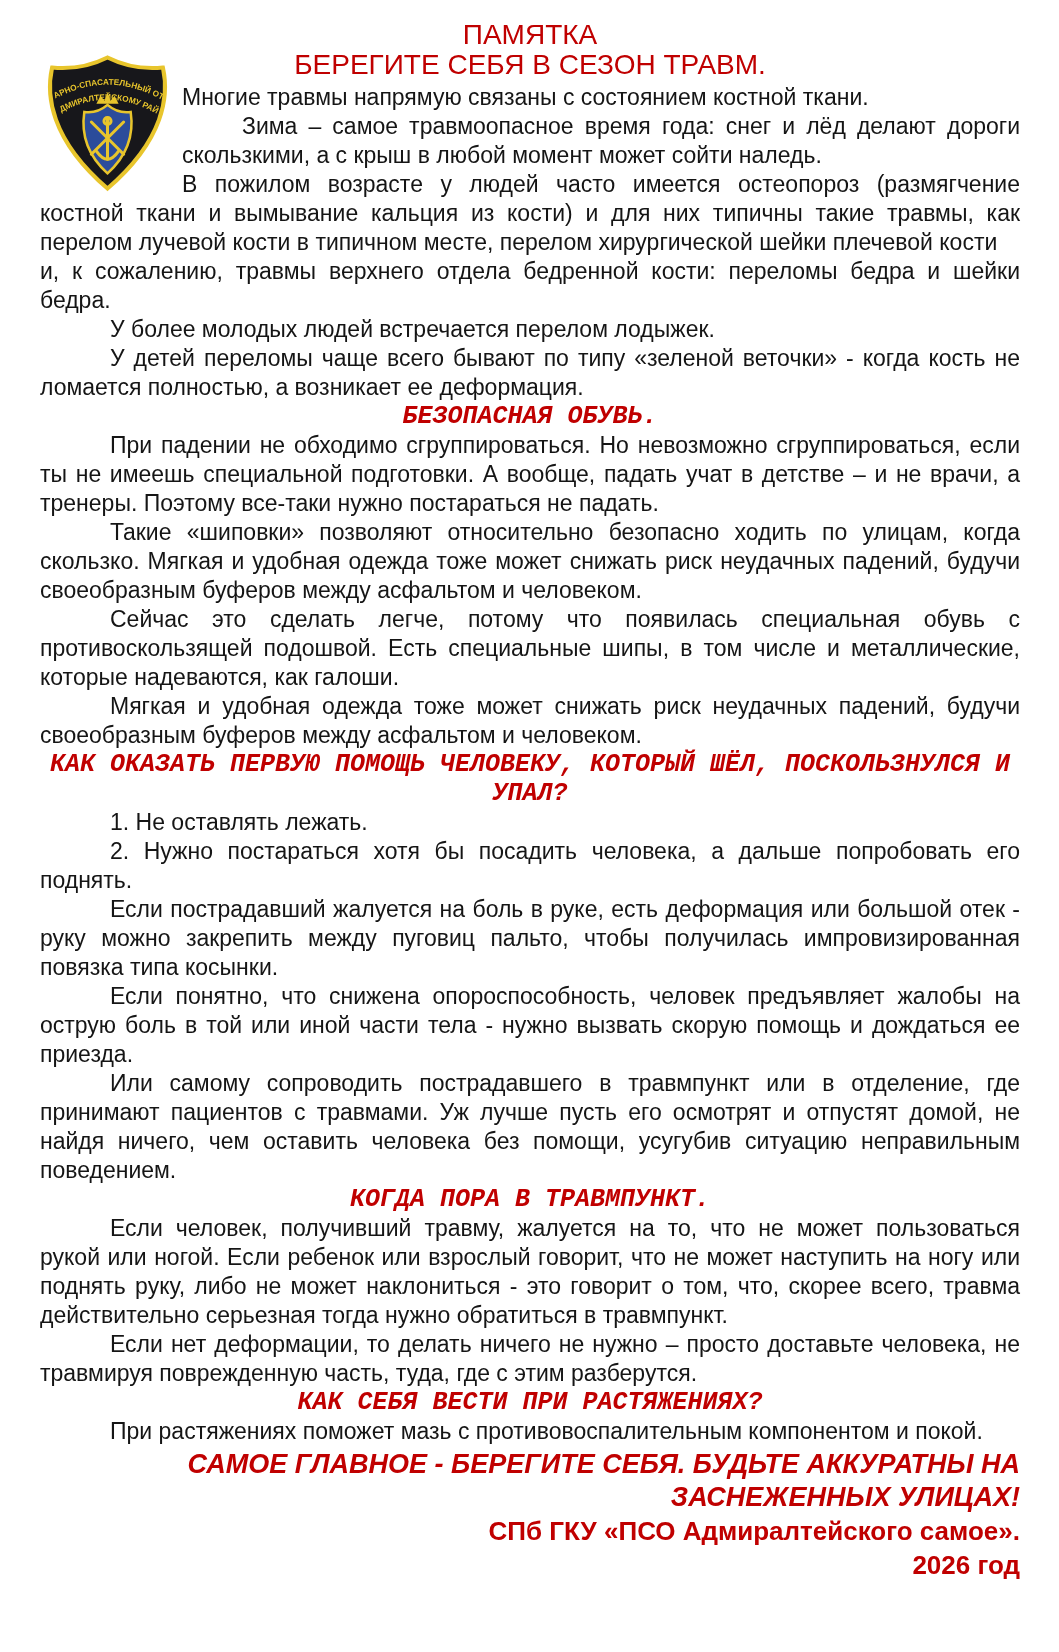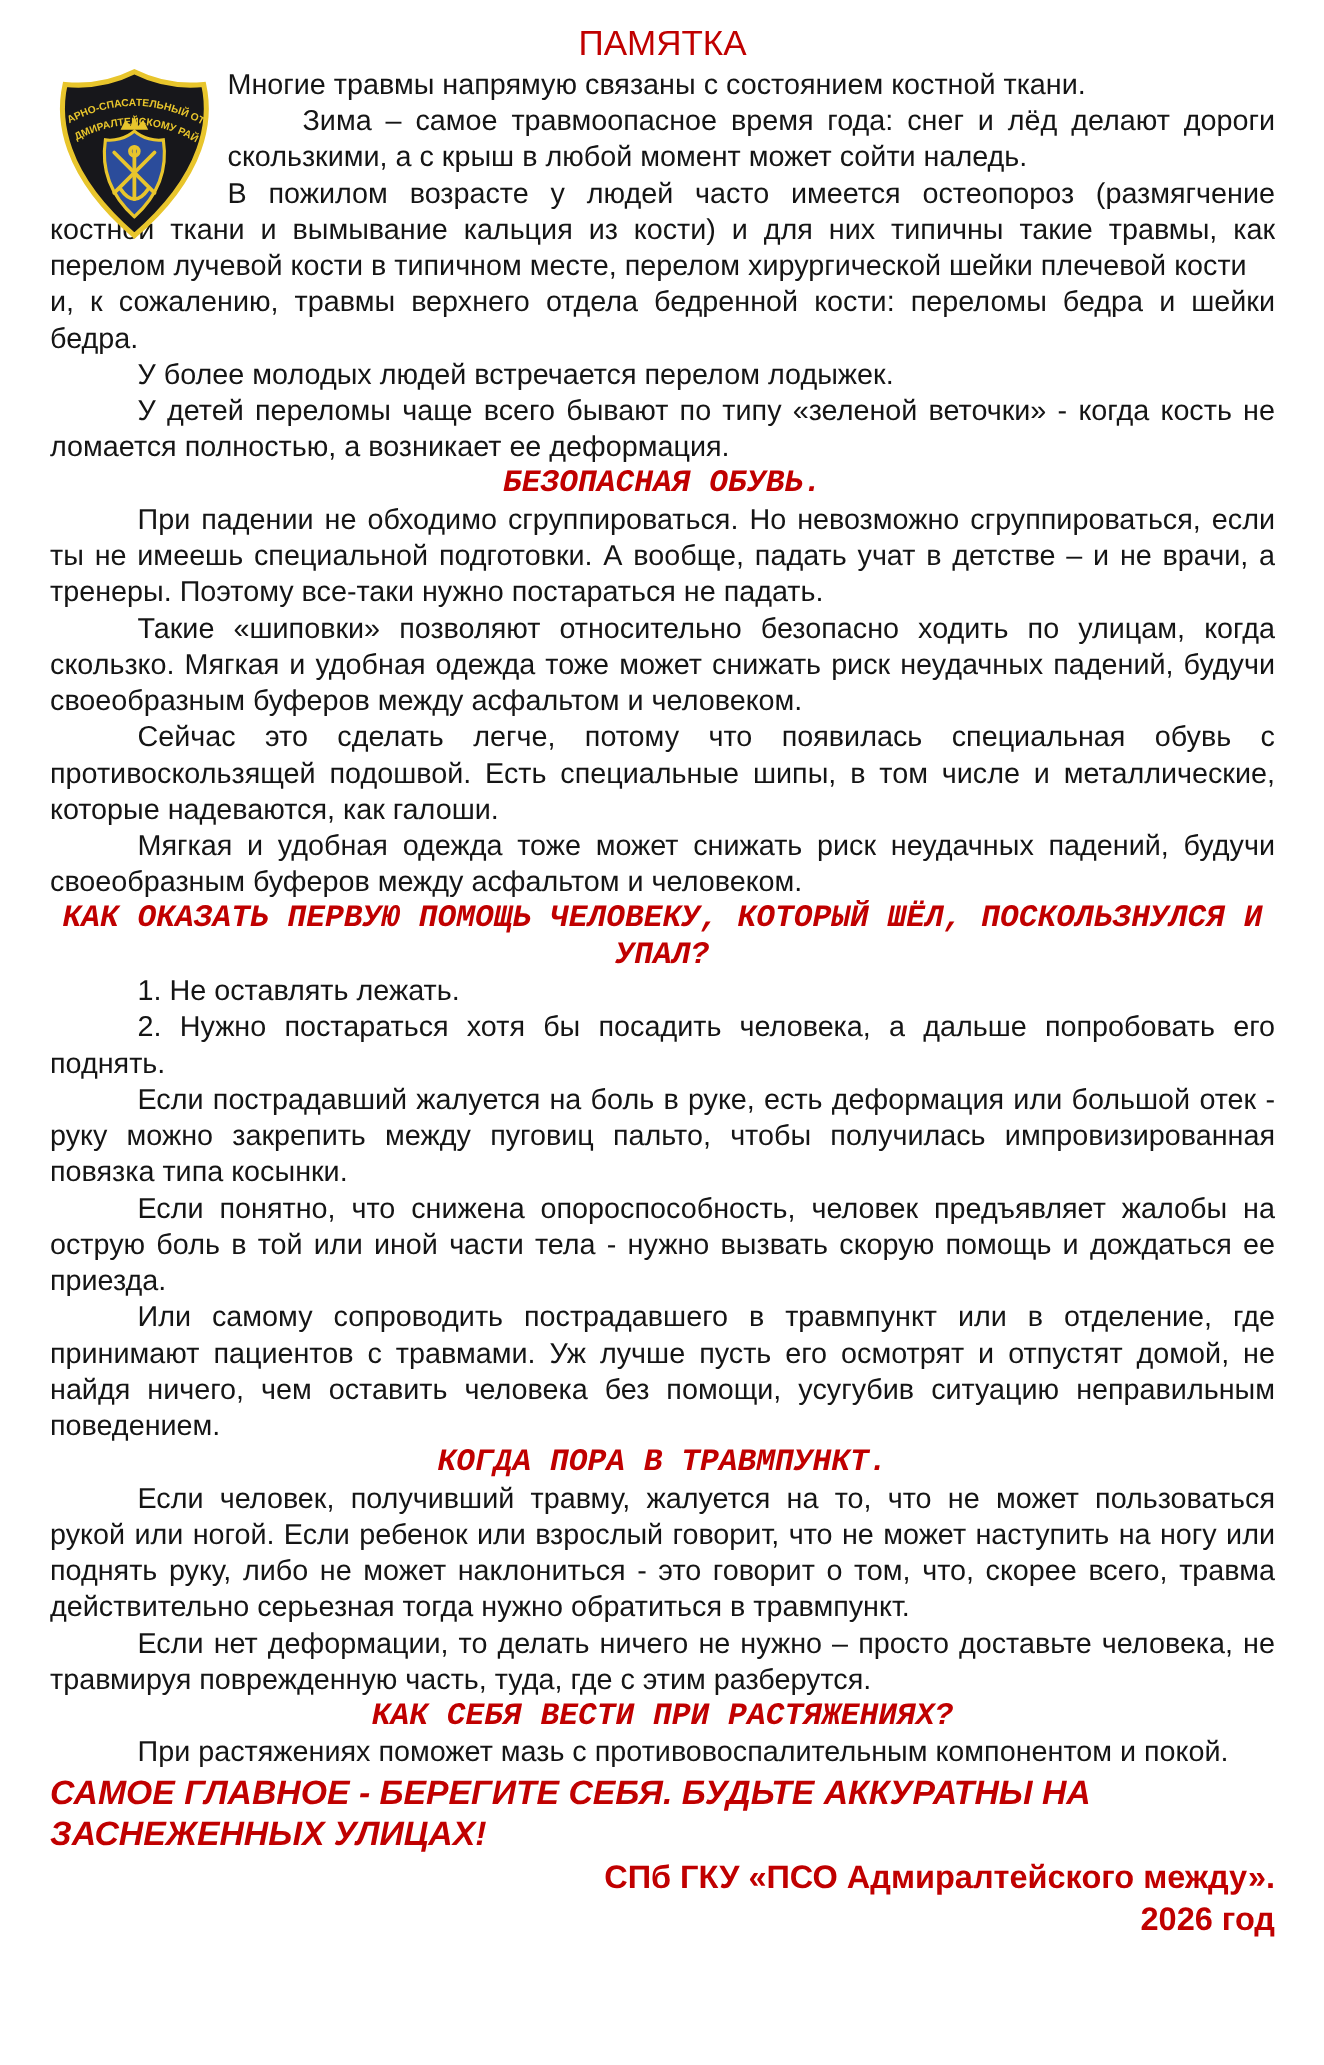--- a/index.html
+++ b/index.html
@@ -18,21 +18,21 @@
   .badge { position:absolute; left:44px; top:54px; width:127px; height:138px; }
   .bodytext { margin-top:3px; font-size:23px; line-height:29px; }
   .float-spacer { float:left; width:142px; height:112px; }
   p.para { margin:0; text-align:justify; }
   .ind0  { text-indent:0; }
   .ind60 { text-indent:60px; }
   .ind70 { text-indent:70px; }
   .bold  { font-weight:normal; }
   .heading { margin:0; text-align:center; color:#C00000;
              font-weight:bold; font-style:italic; font-size:25px; line-height:29px;font-family:Liberation Mono, monospace; }
-  .footer-slogan { margin:2px 0 0 0; text-align:left; color:#C00000;
+  .footer-slogan { margin:2px 0 0 0; text-align:right; color:#C00000;
                    font-weight:bold; font-style:italic; font-size:27px; line-height:33px; }
   .footer-org, .footer-year { margin:0; text-align:right; color:#C00000;
                    font-weight:bold; font-size:26px; line-height:34px; }
 </style>
 </head>
 <body>
 
 <div class="page">
 
   <svg class="badge" viewBox="0 0 126 136" aria-hidden="true">
@@ -51,20 +51,21 @@
       <line x1="47" y1="67" x2="79" y2="99"></line>
       <line x1="79" y1="67" x2="47" y2="99"></line>
       <line x1="63" y1="63" x2="63" y2="104"></line>
       <path d="M52 96 Q63 112 74 96"></path>
       <circle cx="63" cy="66" r="3.5"></circle>
     </g>
   </svg>
 
   <div class="title">
     <div>ПАМЯТКА</div>
+    <div>БЕРЕГИТЕ СЕБЯ В СЕЗОН ТРАВМ.</div>
   </div>
 
   <div class="bodytext">
     <div class="float-spacer"></div>
 
     <p class="para ind0">Многие травмы напрямую связаны с состоянием костной ткани.</p>
     <p class="para ind60">Зима – самое травмоопасное время года: снег и лёд делают дороги скользкими, а с крыш в любой момент может сойти наледь.</p>
     <p class="para ind0">В пожилом возрасте у людей часто имеется остеопороз (размягчение костной ткани и вымывание кальция из кости) и для них типичны такие травмы, как перелом лучевой кости в типичном месте, перелом хирургической шейки плечевой кости</p>
     <p class="para ind0">и, к сожалению, травмы верхнего отдела бедренной кости: переломы бедра и шейки бедра.</p>
     <p class="para ind70">У более молодых людей встречается перелом лодыжек.</p>
@@ -84,17 +85,17 @@
     <p class="para ind70">Или самому сопроводить пострадавшего в травмпункт или в отделение, где принимают пациентов с травмами. Уж лучше пусть его осмотрят и отпустят домой, не найдя ничего, чем оставить человека без помощи, усугубив ситуацию неправильным поведением.</p>
 
     <p class="heading">КОГДА ПОРА В ТРАВМПУНКТ.</p>
     <p class="para ind70">Если человек, получивший травму, жалуется на то, что не может пользоваться рукой или ногой. Если ребенок или взрослый говорит, что не может наступить на ногу или поднять руку, либо не может наклониться - это говорит о том, что, скорее всего, травма действительно серьезная тогда нужно обратиться в травмпункт.</p>
     <p class="para ind70">Если нет деформации, то делать ничего не нужно – просто доставьте человека, не травмируя поврежденную часть, туда, где с этим разберутся.</p>
 
     <p class="heading">КАК СЕБЯ ВЕСТИ ПРИ РАСТЯЖЕНИЯХ?</p>
     <p class="para ind70">При растяжениях поможет мазь с противовоспалительным компонентом и покой.</p>
 
     <p class="footer-slogan">САМОЕ ГЛАВНОЕ - БЕРЕГИТЕ СЕБЯ. БУДЬТЕ АККУРАТНЫ НА ЗАСНЕЖЕННЫХ УЛИЦАХ!</p>
-    <p class="footer-org">СПб ГКУ «ПСО Адмиралтейского между».</p>
+    <p class="footer-org">СПб ГКУ «ПСО Адмиралтейского самое».</p>
     <p class="footer-year">2026 год</p>
   </div>
 
 </div>
 
 </body></html>

